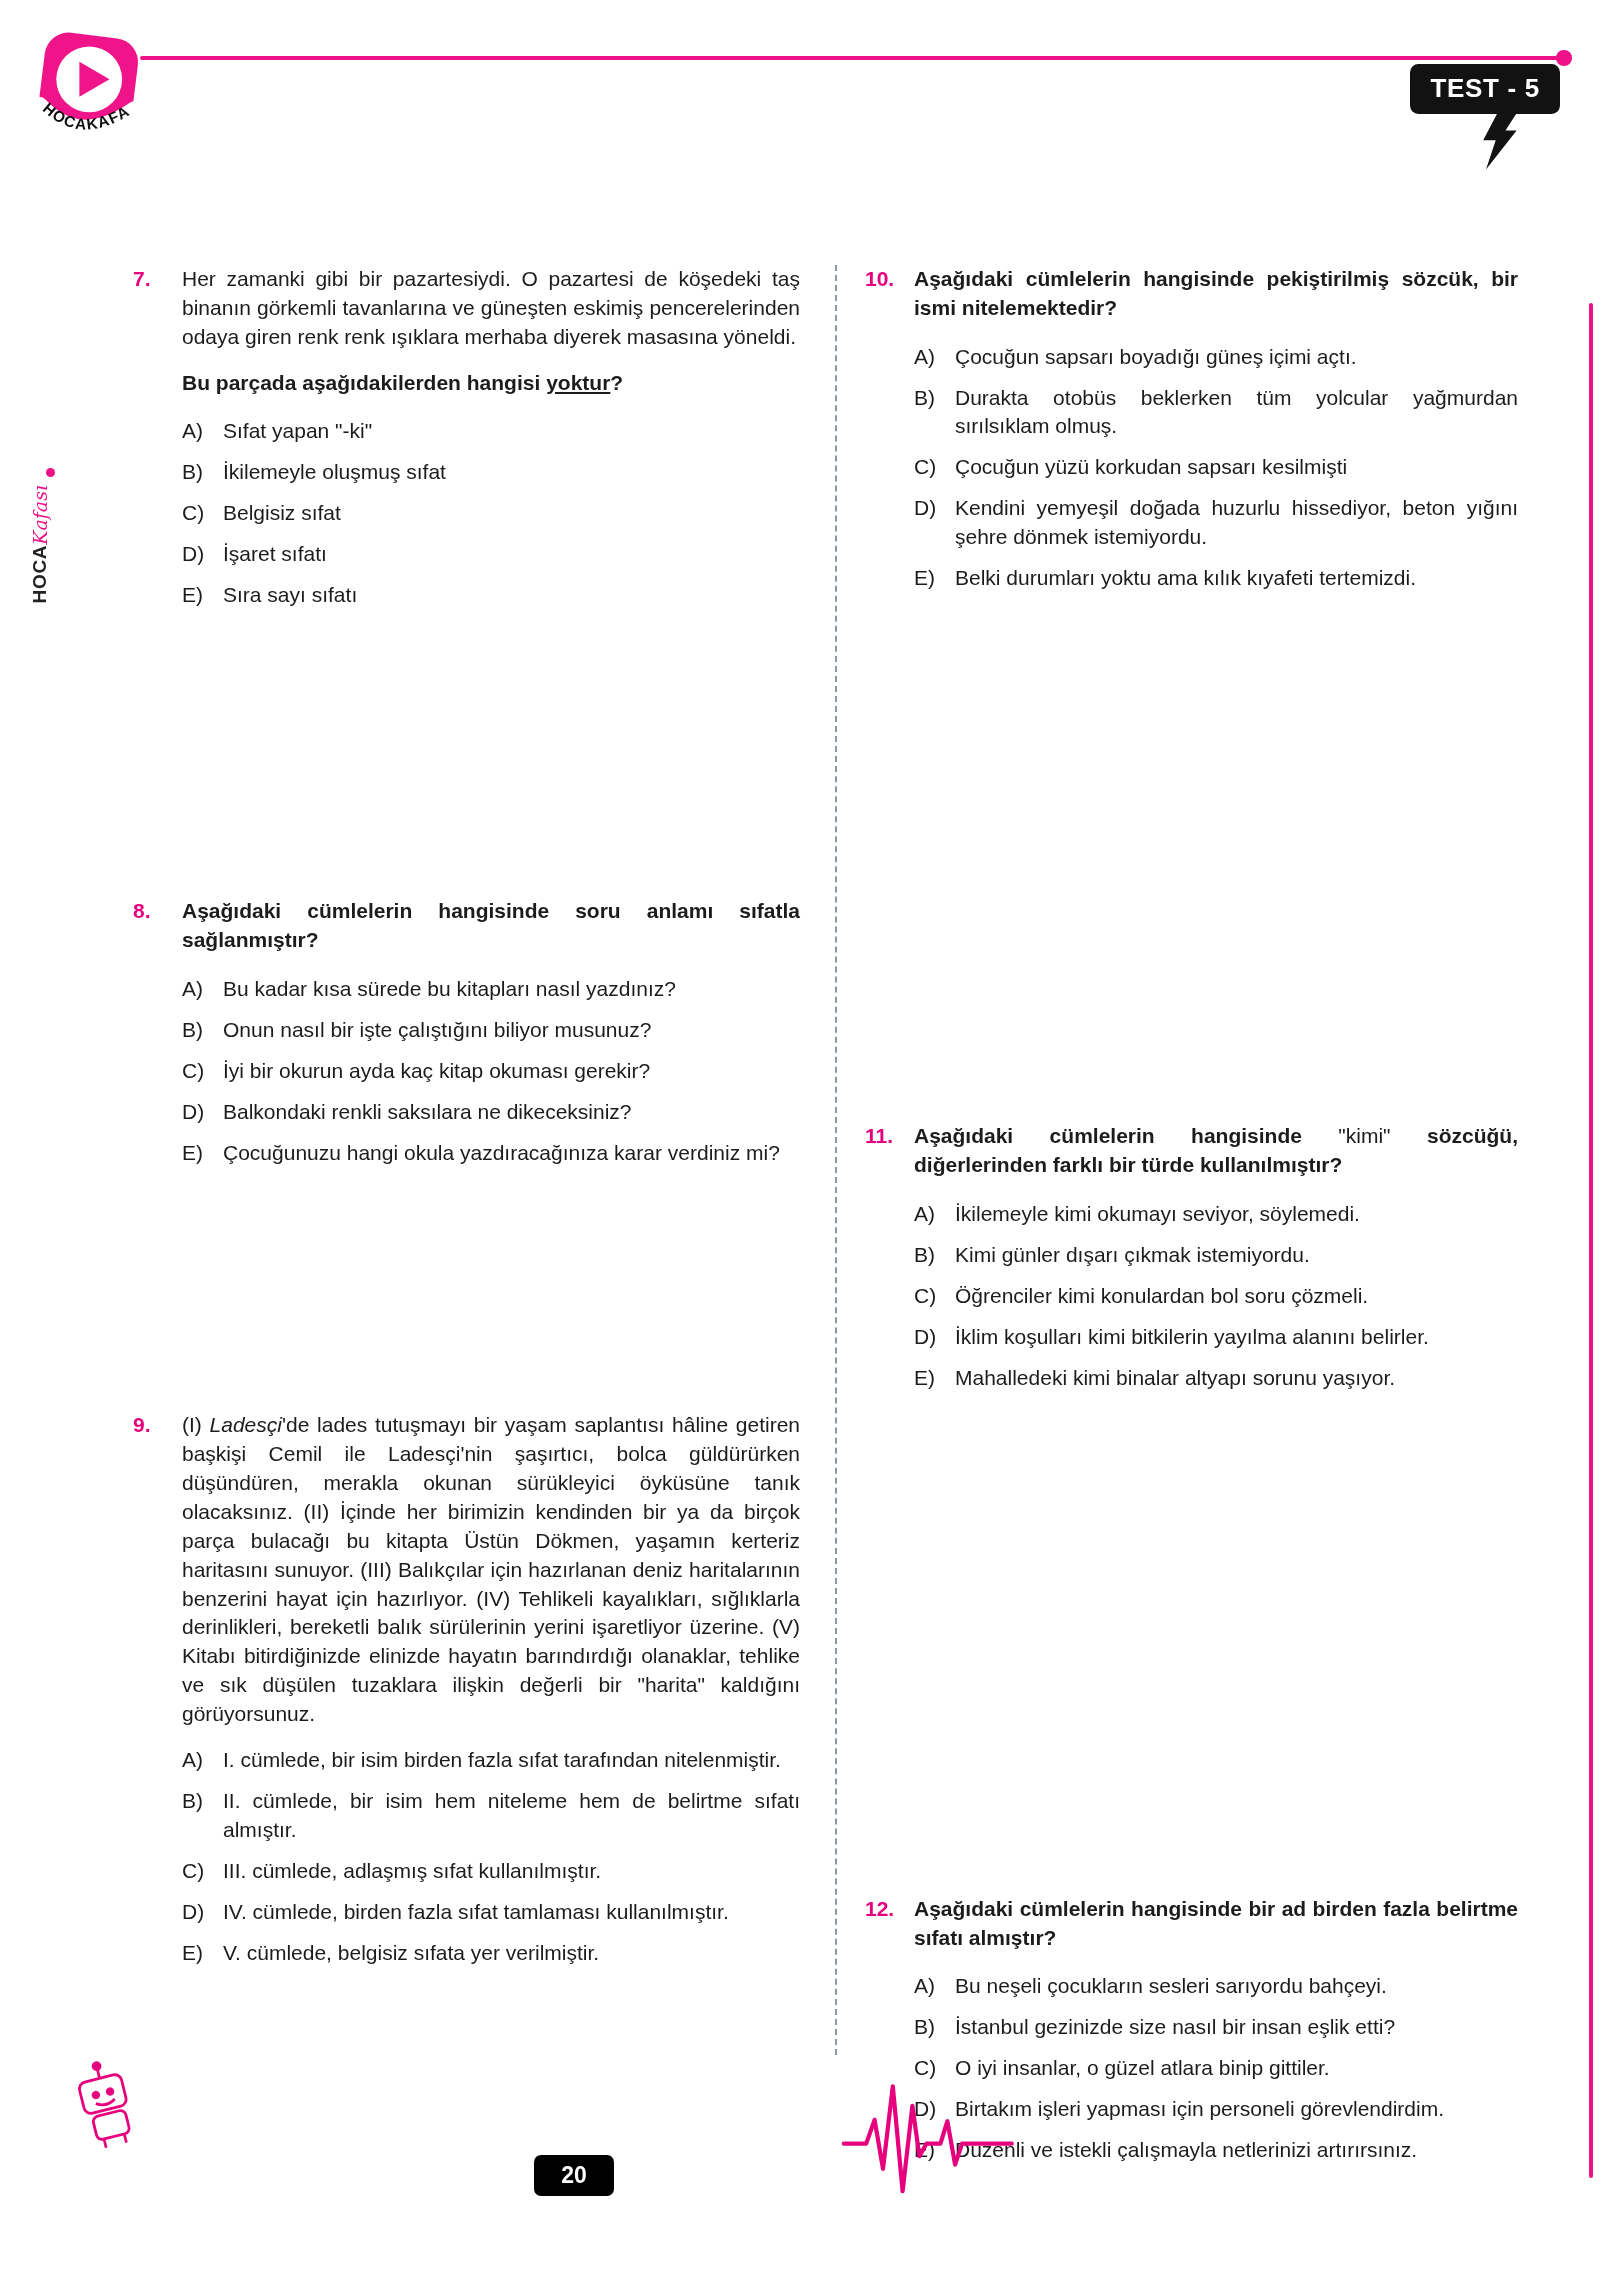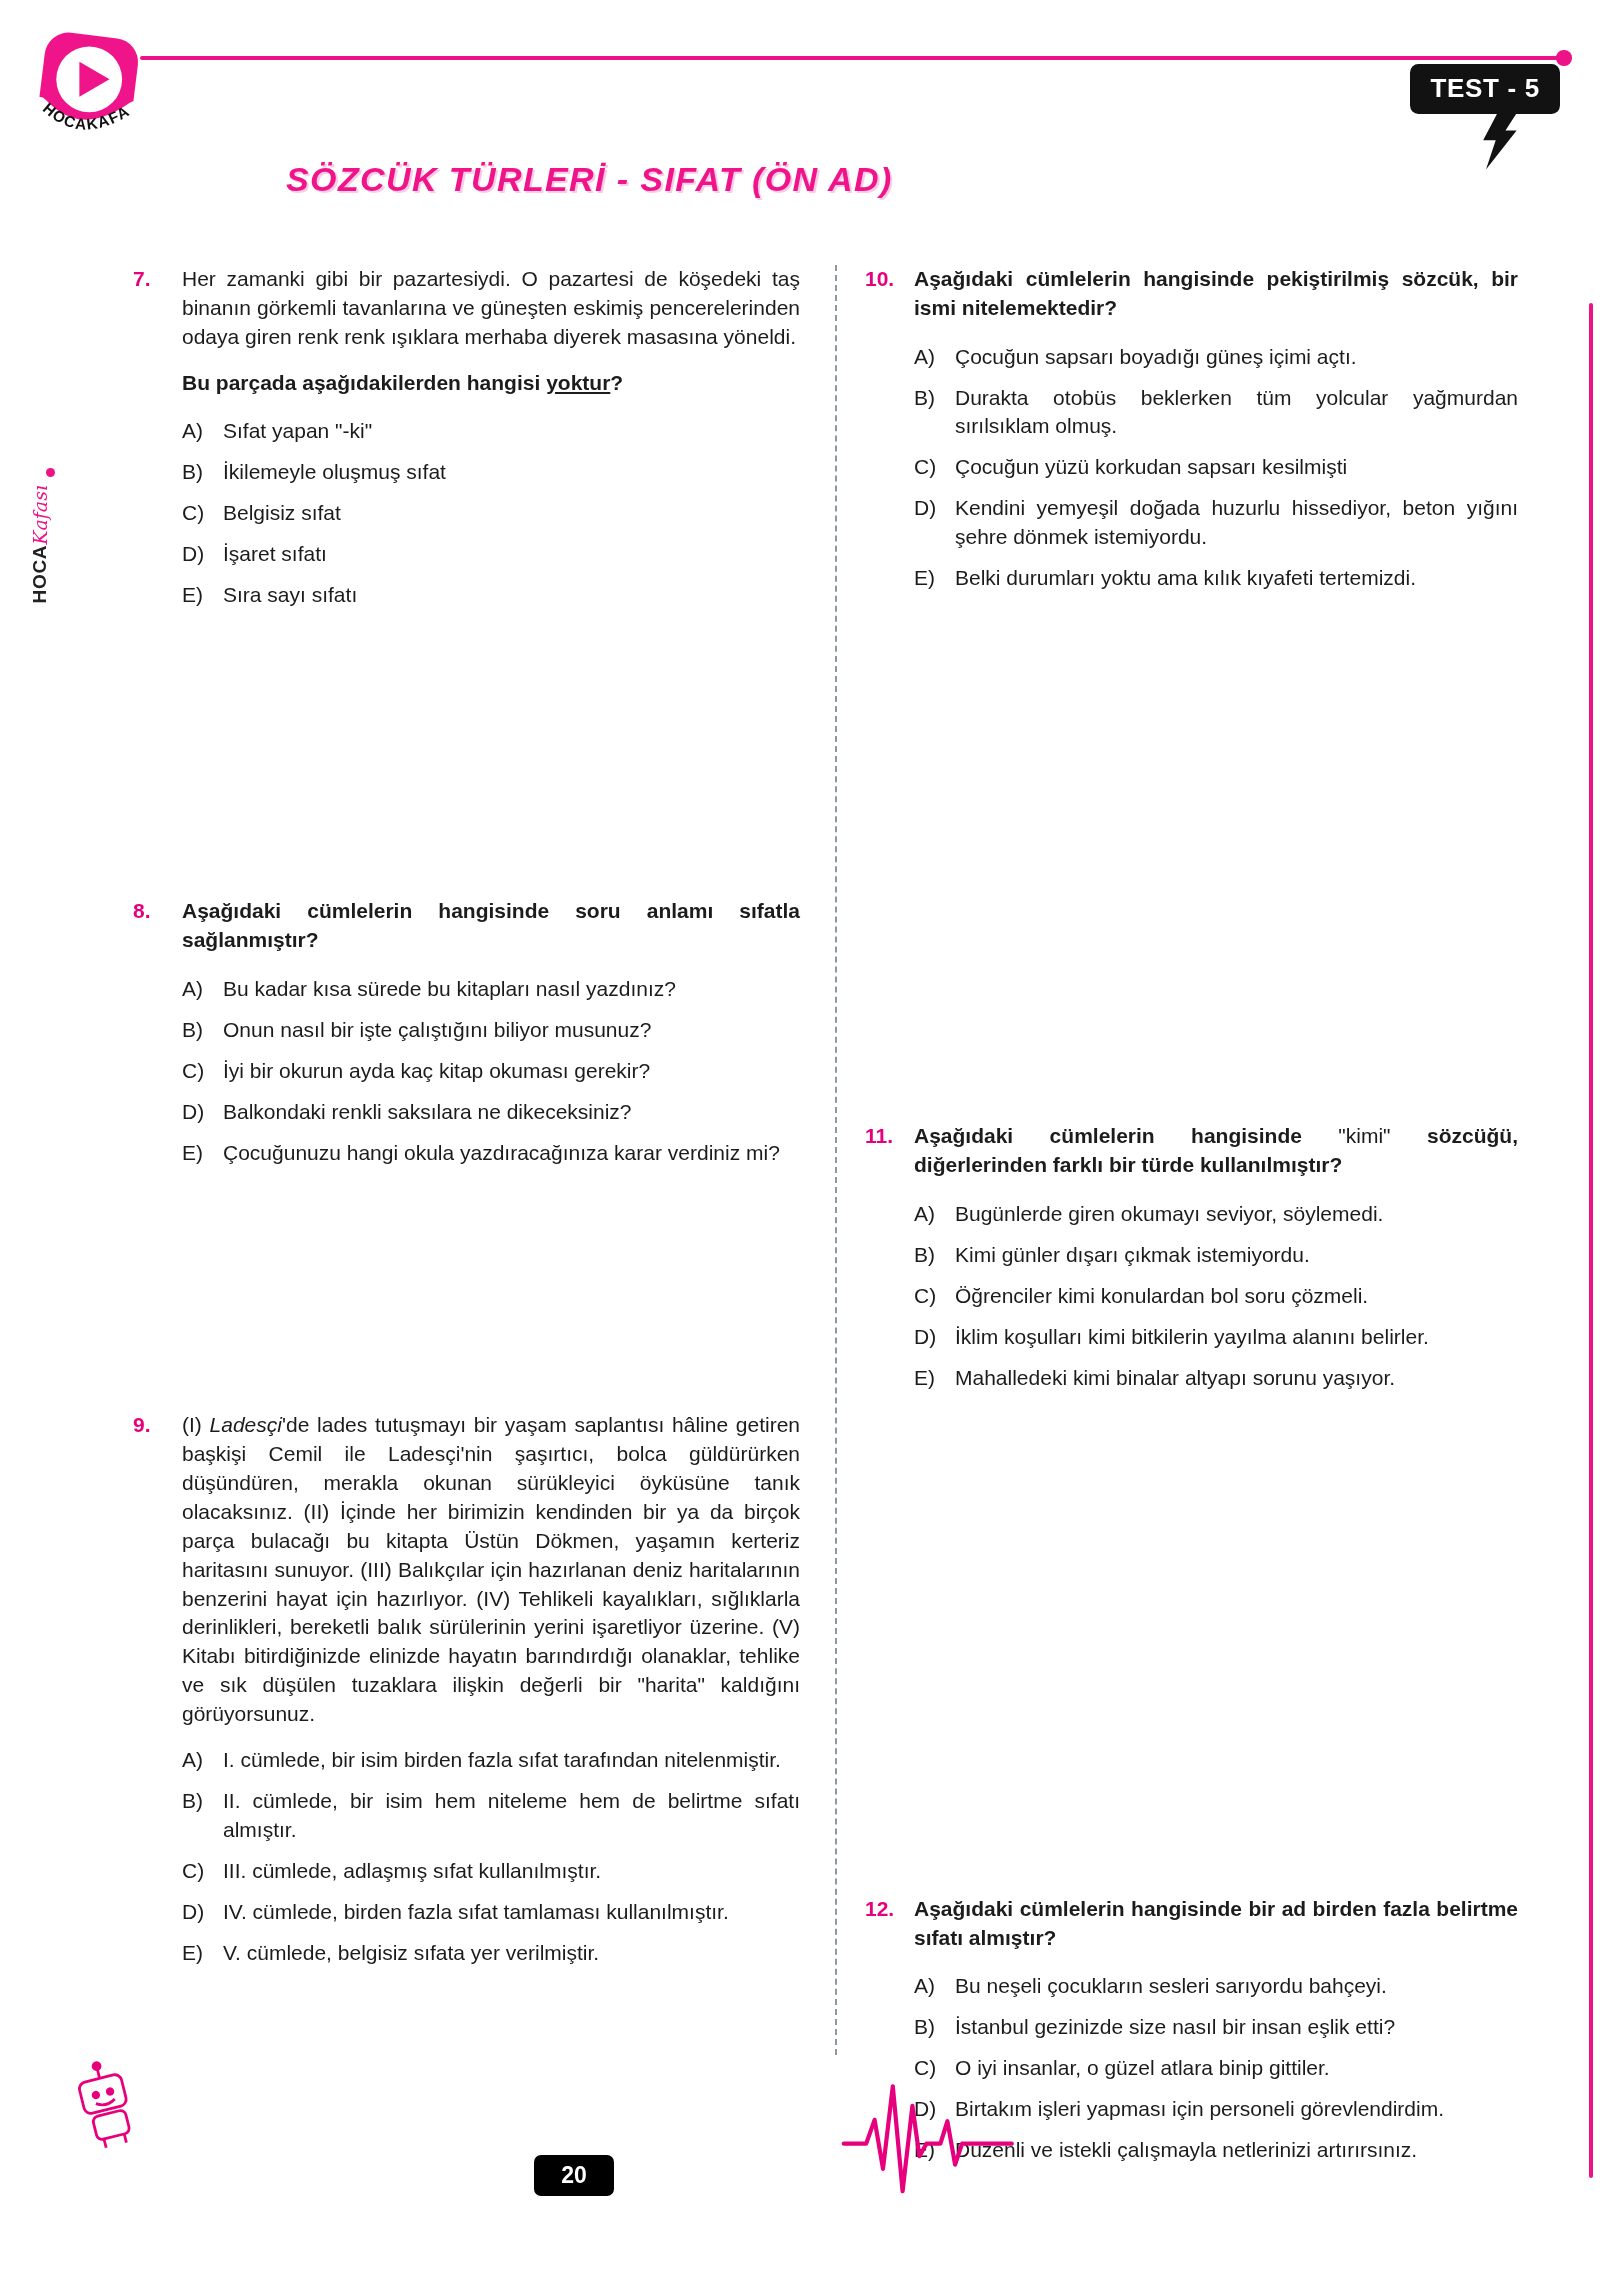--- a/index.html
+++ b/index.html
@@ -89,21 +89,20 @@
       <defs>
           <path id="arcp" d="M 14 112 Q 72 174 152 118" fill="none"></path>
         </defs>
       <path d="M 14 112 Q 72 174 152 118" stroke="#ffffff" stroke-width="28" fill="none" stroke-linecap="round"></path>
       <text font-size="22" font-weight="bold" fill="#111" letter-spacing="2">
         <textPath href="#arcp" startOffset="6">HOCAKAFASI</textPath>
       </text>
     </svg>
   </div>
 
-  <h1 class="title">SÖZCÜK TÜRLERİ - SIFAT (ÖN AD)</h1>
 
   <div class="test-badge">TEST - 5</div>
   <div class="bolt">
     <svg width="46" height="60" viewBox="0 0 66 86">
       <polygon points="28,0 56,0 38,28 54,28 10,84 24,42 6,42" fill="#121212"></polygon>
     </svg>
   </div>
 
   <span class="side-dot"></span>
   <div class="side-brand">
@@ -229,21 +228,21 @@
               </div>
           </div>
         </section>
 
         <section class="question mb-q11">
           <span class="q-num">11.</span>
           <div class="q-body">
             <p class="q-stem"><span>Aşağıdaki cümlelerin hangisinde </span><span class="nrm">"kimi"</span><span> sözcüğü, diğerlerinden farklı bir türde kullanılmıştır?</span></p>
             <div class="option">
                 <span class="opt-letter">A)</span>
-                <span class="opt-text">Bugünlerde giren okumayı seviyor, söylemedi.</span>
+                <span class="opt-text">İkilemeyle kimi okumayı seviyor, söylemedi.</span>
               </div>
             <div class="option">
                 <span class="opt-letter">B)</span>
                 <span class="opt-text">Kimi günler dışarı çıkmak istemiyordu.</span>
               </div>
             <div class="option">
                 <span class="opt-letter">C)</span>
                 <span class="opt-text">Öğrenciler kimi konulardan bol soru çözmeli.</span>
               </div>
             <div class="option">

